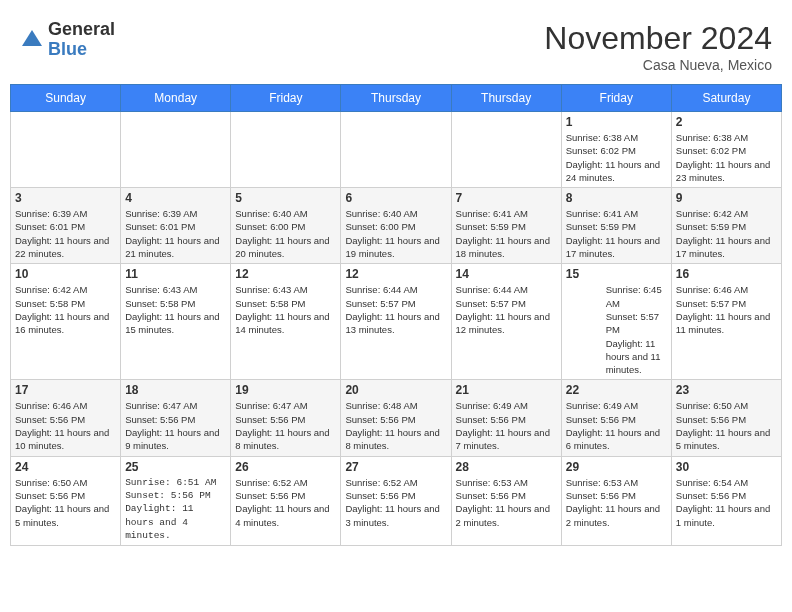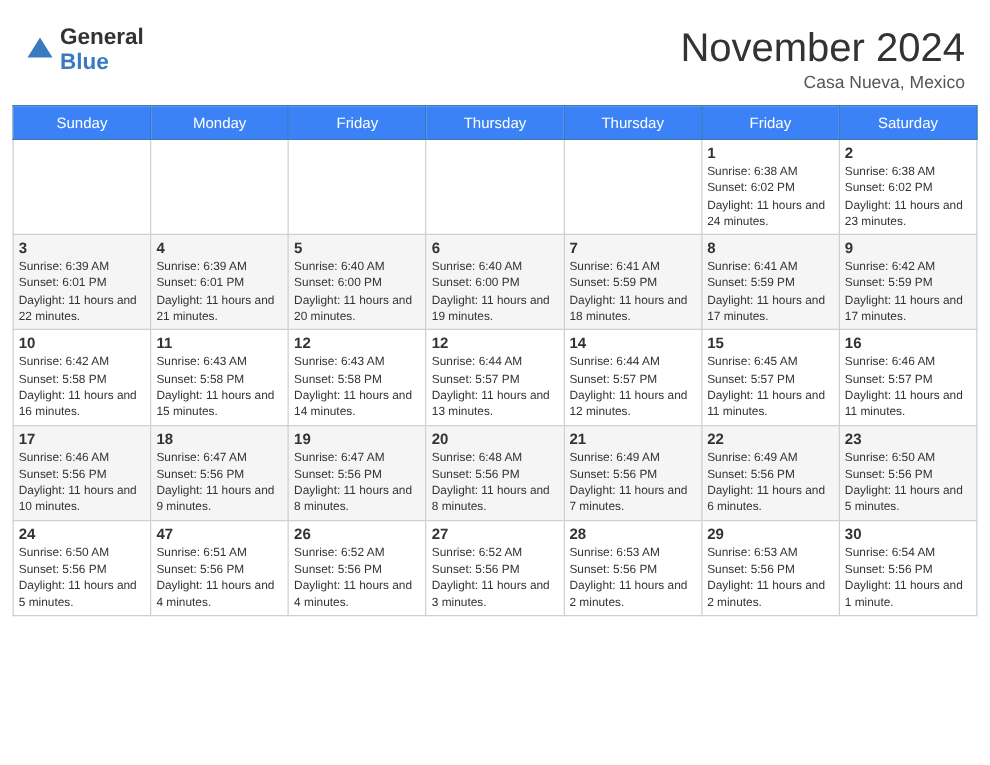--- a/index.html
+++ b/index.html
@@ -211,21 +211,21 @@
 Daylight: 11 hours and 13 minutes.</div>
         </td>
         <td>
           <span class="day-num">14</span>
           <div class="day-info" style="white-space: pre-line;">Sunrise: 6:44 AM
 Sunset: 5:57 PM
 Daylight: 11 hours and 12 minutes.</div>
         </td>
         <td>
           <span class="day-num">15</span>
-          <div class="day-info" style="white-space: pre-line;">Sunrise: 6:45 AM
+          <div class="day-info" style="white-space: pre-line; margin-left: 40px;">Sunrise: 6:45 AM
 Sunset: 5:57 PM
 Daylight: 11 hours and 11 minutes.</div>
         </td>
         <td>
           <span class="day-num">16</span>
           <div class="day-info" style="white-space: pre-line;">Sunrise: 6:46 AM
 Sunset: 5:57 PM
 Daylight: 11 hours and 11 minutes.</div>
         </td>
       </tr>
@@ -274,22 +274,22 @@
         </td>
       </tr>
       <tr>
         <td>
           <span class="day-num">24</span>
           <div class="day-info" style="white-space: pre-line;">Sunrise: 6:50 AM
 Sunset: 5:56 PM
 Daylight: 11 hours and 5 minutes.</div>
         </td>
         <td>
-          <span class="day-num">47</span>
-          <div class="day-info" style="white-space: pre-line;">Sunrise: 6:51 AM
+          <span class="day-num">25</span>
+          <div class="day-info" style="white-space: pre-line; font-family: Liberation Mono, monospace;">Sunrise: 6:51 AM
 Sunset: 5:56 PM
 Daylight: 11 hours and 4 minutes.</div>
         </td>
         <td>
           <span class="day-num">26</span>
           <div class="day-info" style="white-space: pre-line;">Sunrise: 6:52 AM
 Sunset: 5:56 PM
 Daylight: 11 hours and 4 minutes.</div>
         </td>
         <td>

